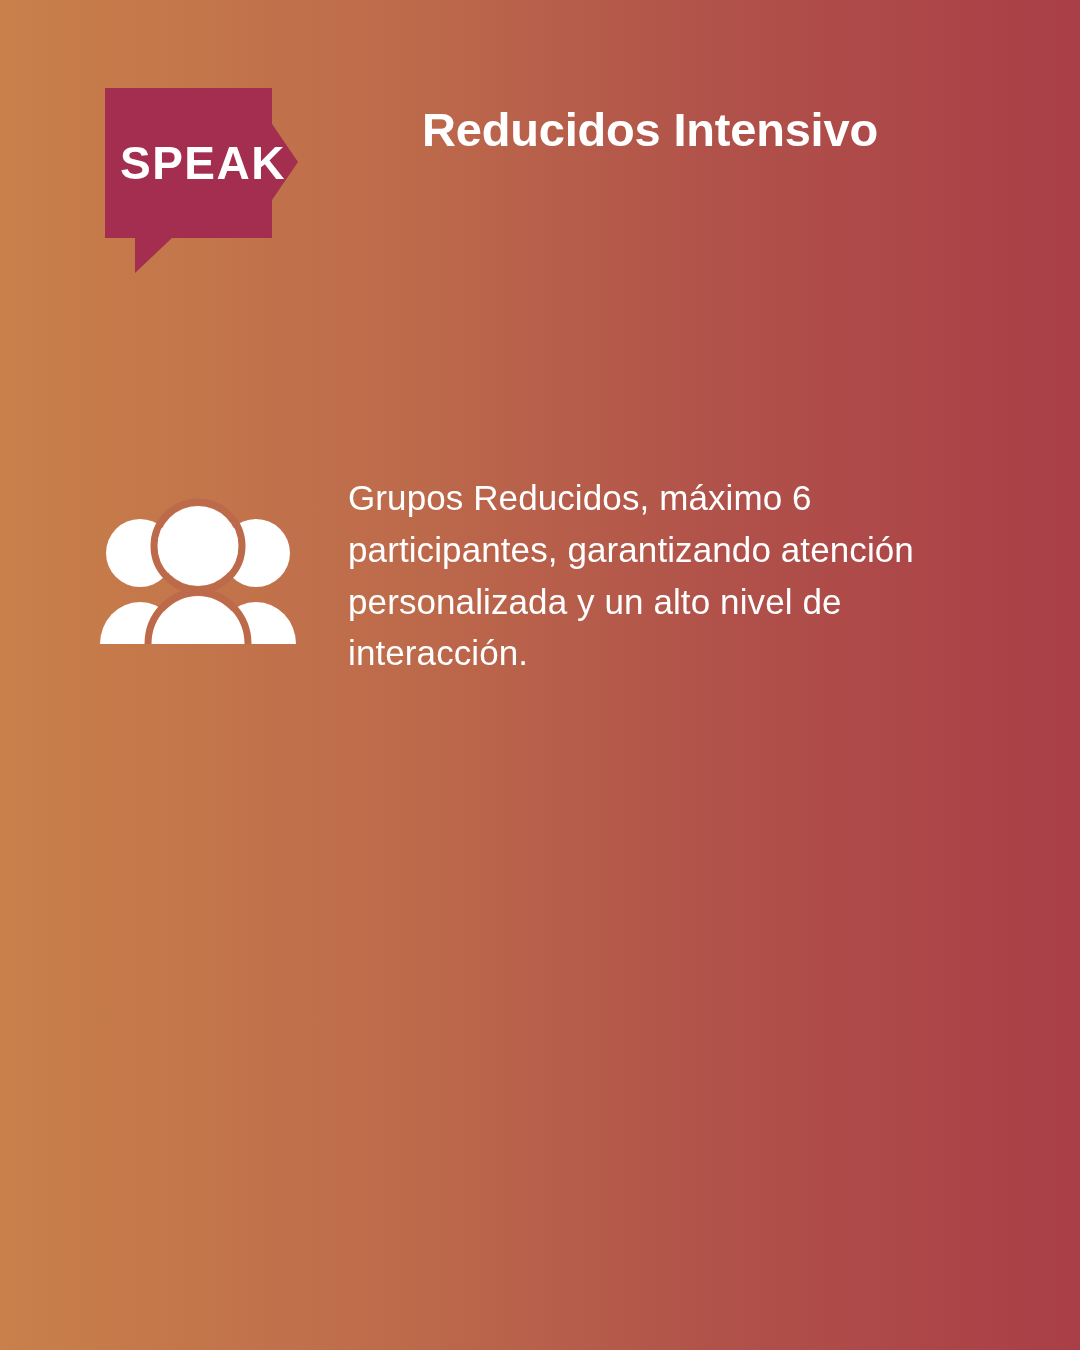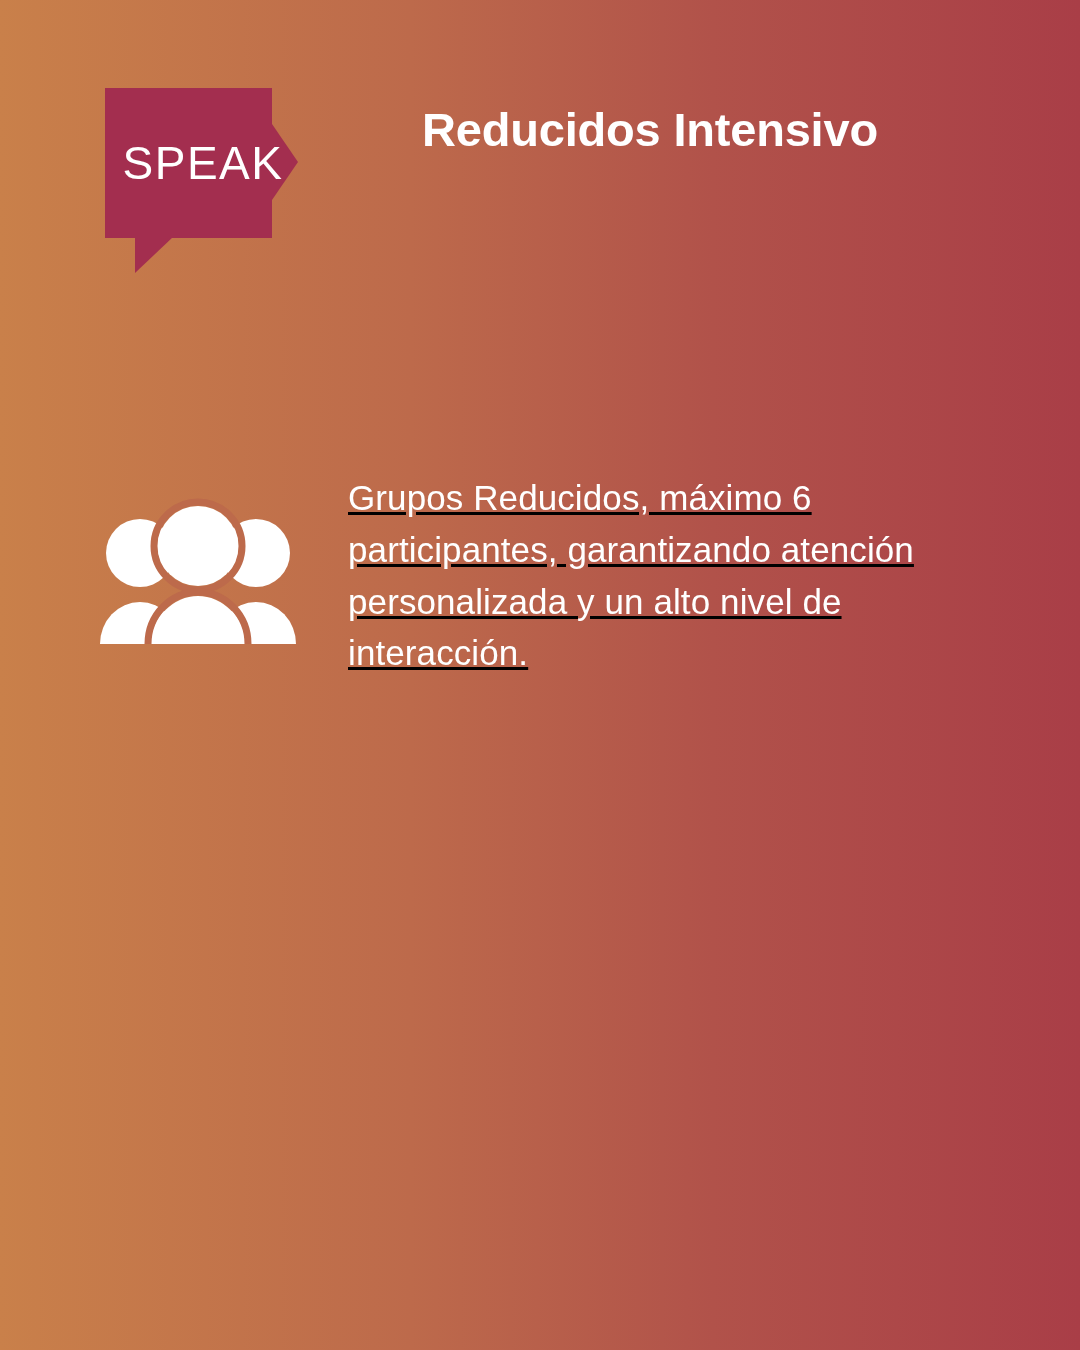--- a/index.html
+++ b/index.html
@@ -66,21 +66,21 @@
     position: absolute;
     left: 0;
     top: 0;
     width: 196px;
     height: 150px;
     display: flex;
     align-items: center;
     justify-content: center;
     color: #ffffff;
     font-size: 46px;
-    font-weight: 400;
+    font-weight: 700;
     letter-spacing: 1.5px;
     line-height: 1;
     white-space: nowrap;
   }
 
   .header-title {
     position: absolute;
     left: 320px;
     top: 100px;
     width: 660px;
@@ -93,21 +93,20 @@
   }
   .header-title .title-line { display: block; }
 
   
   .feature {
     position: absolute;
     left: 0;
     width: 1080px;
     display: flex;
     align-items: flex-start;
-    text-decoration: underline;
   }
   .feature-people { top: 472px; }
   .feature-rocket { top: 812px; }
 
   .feature-icon {
     position: relative;
     flex: 0 0 auto;
     width: 210px;
     margin-left: 100px;
     height: 170px;

